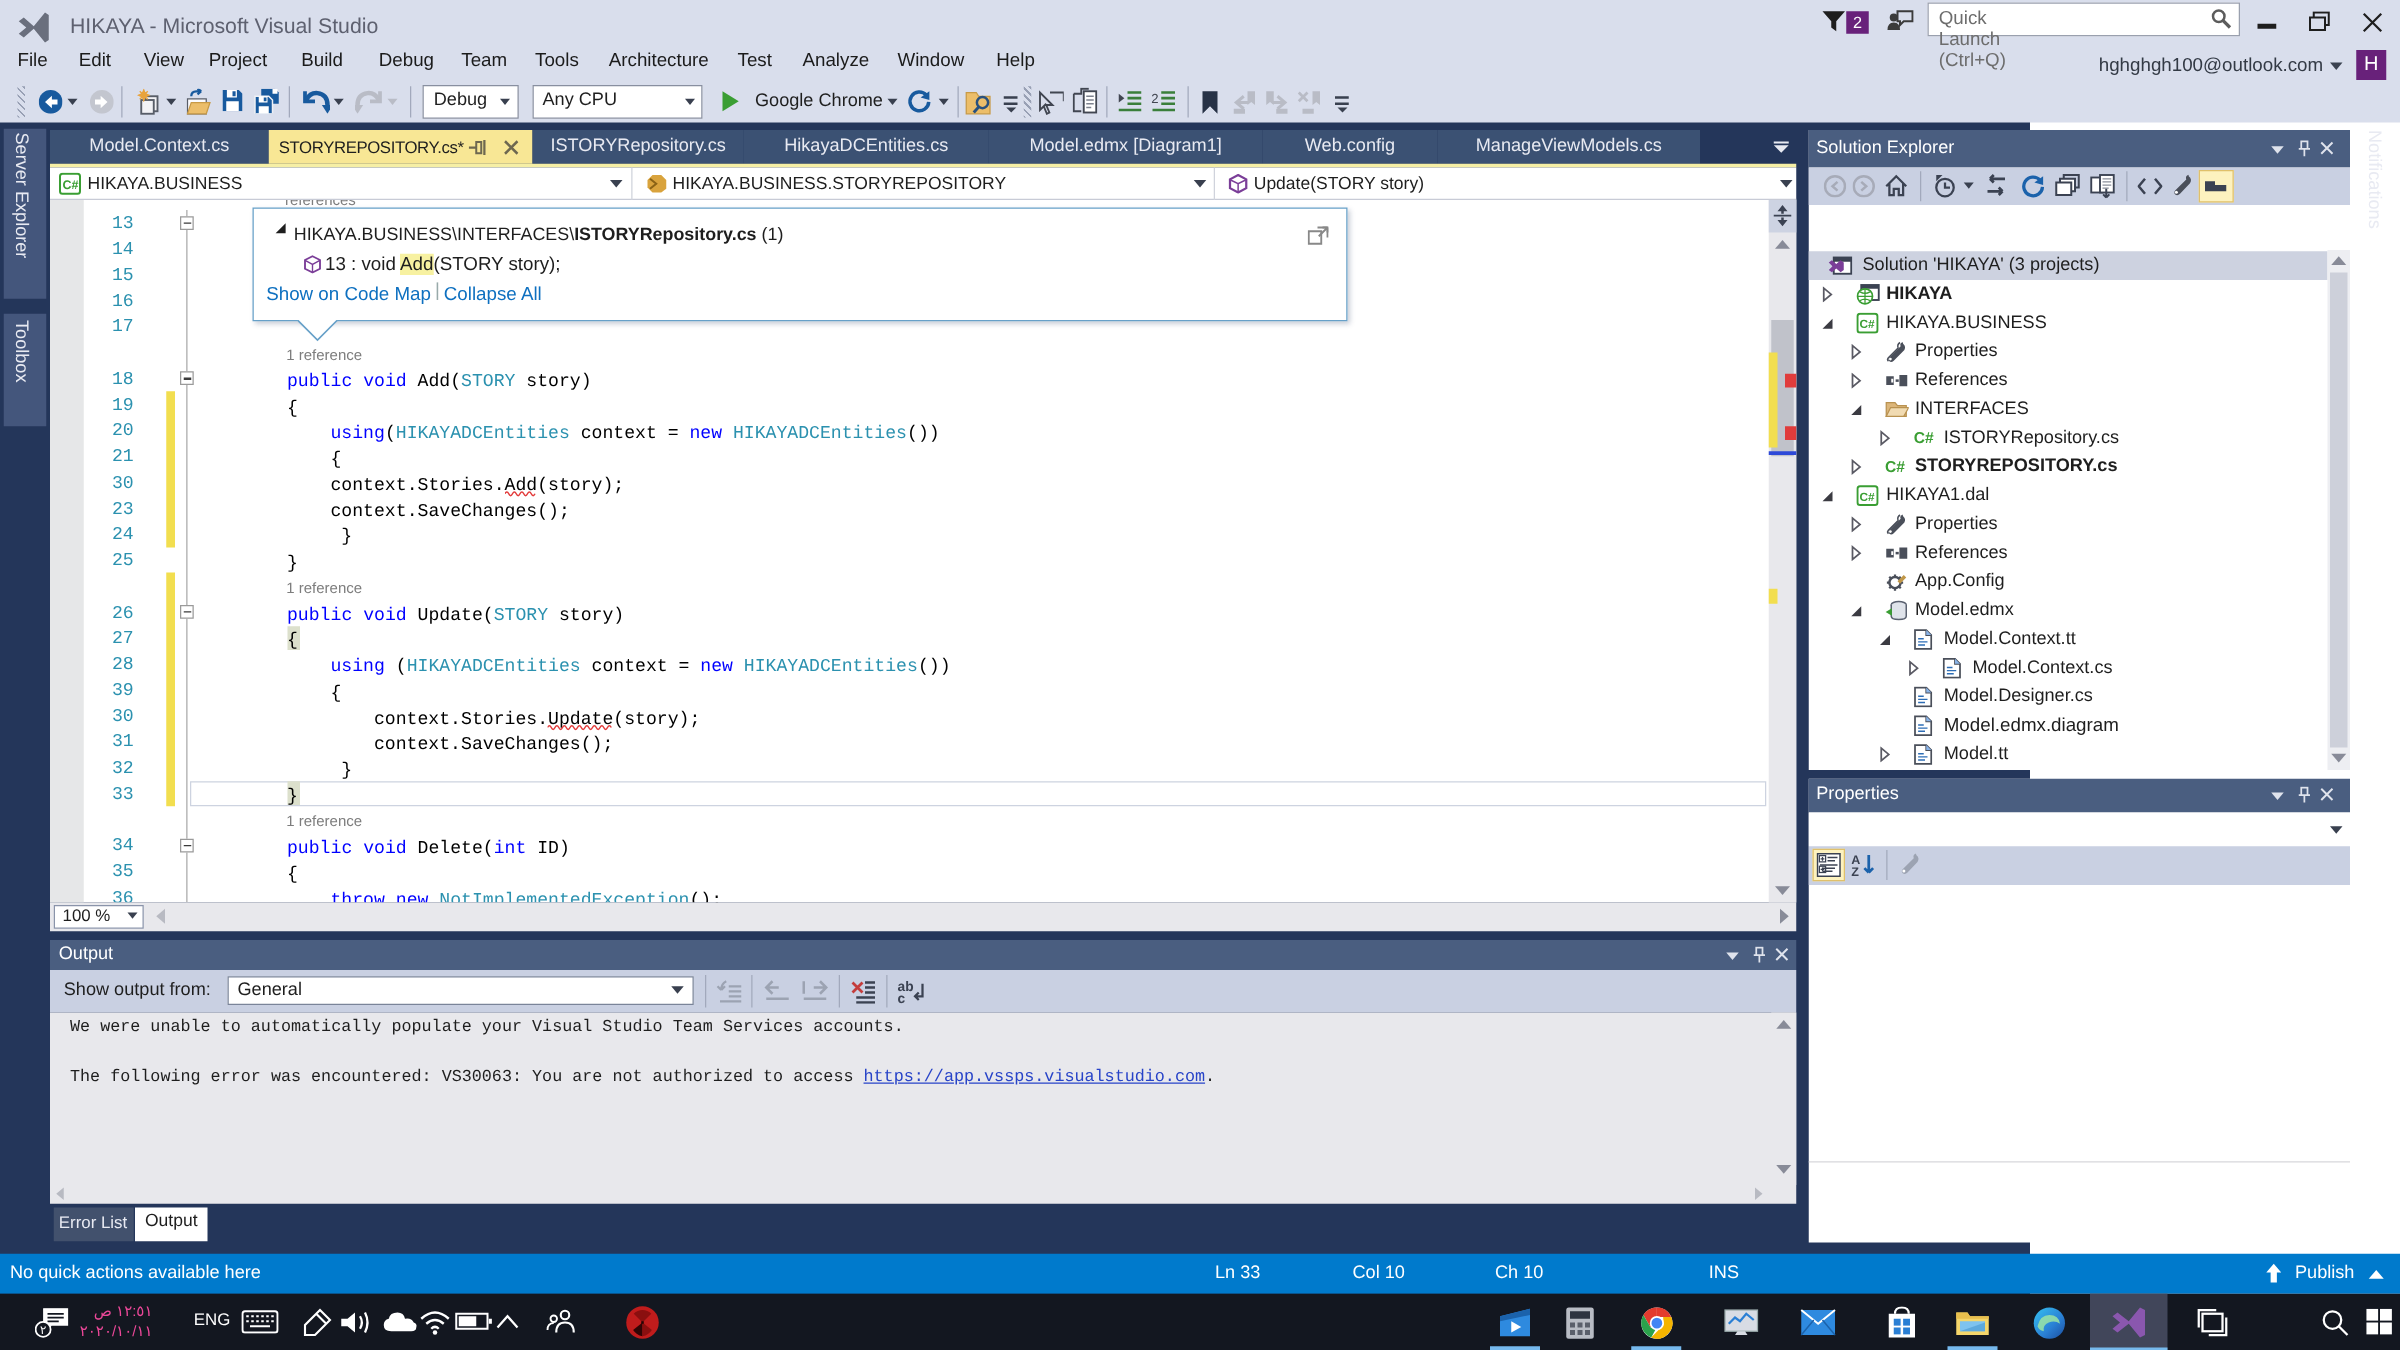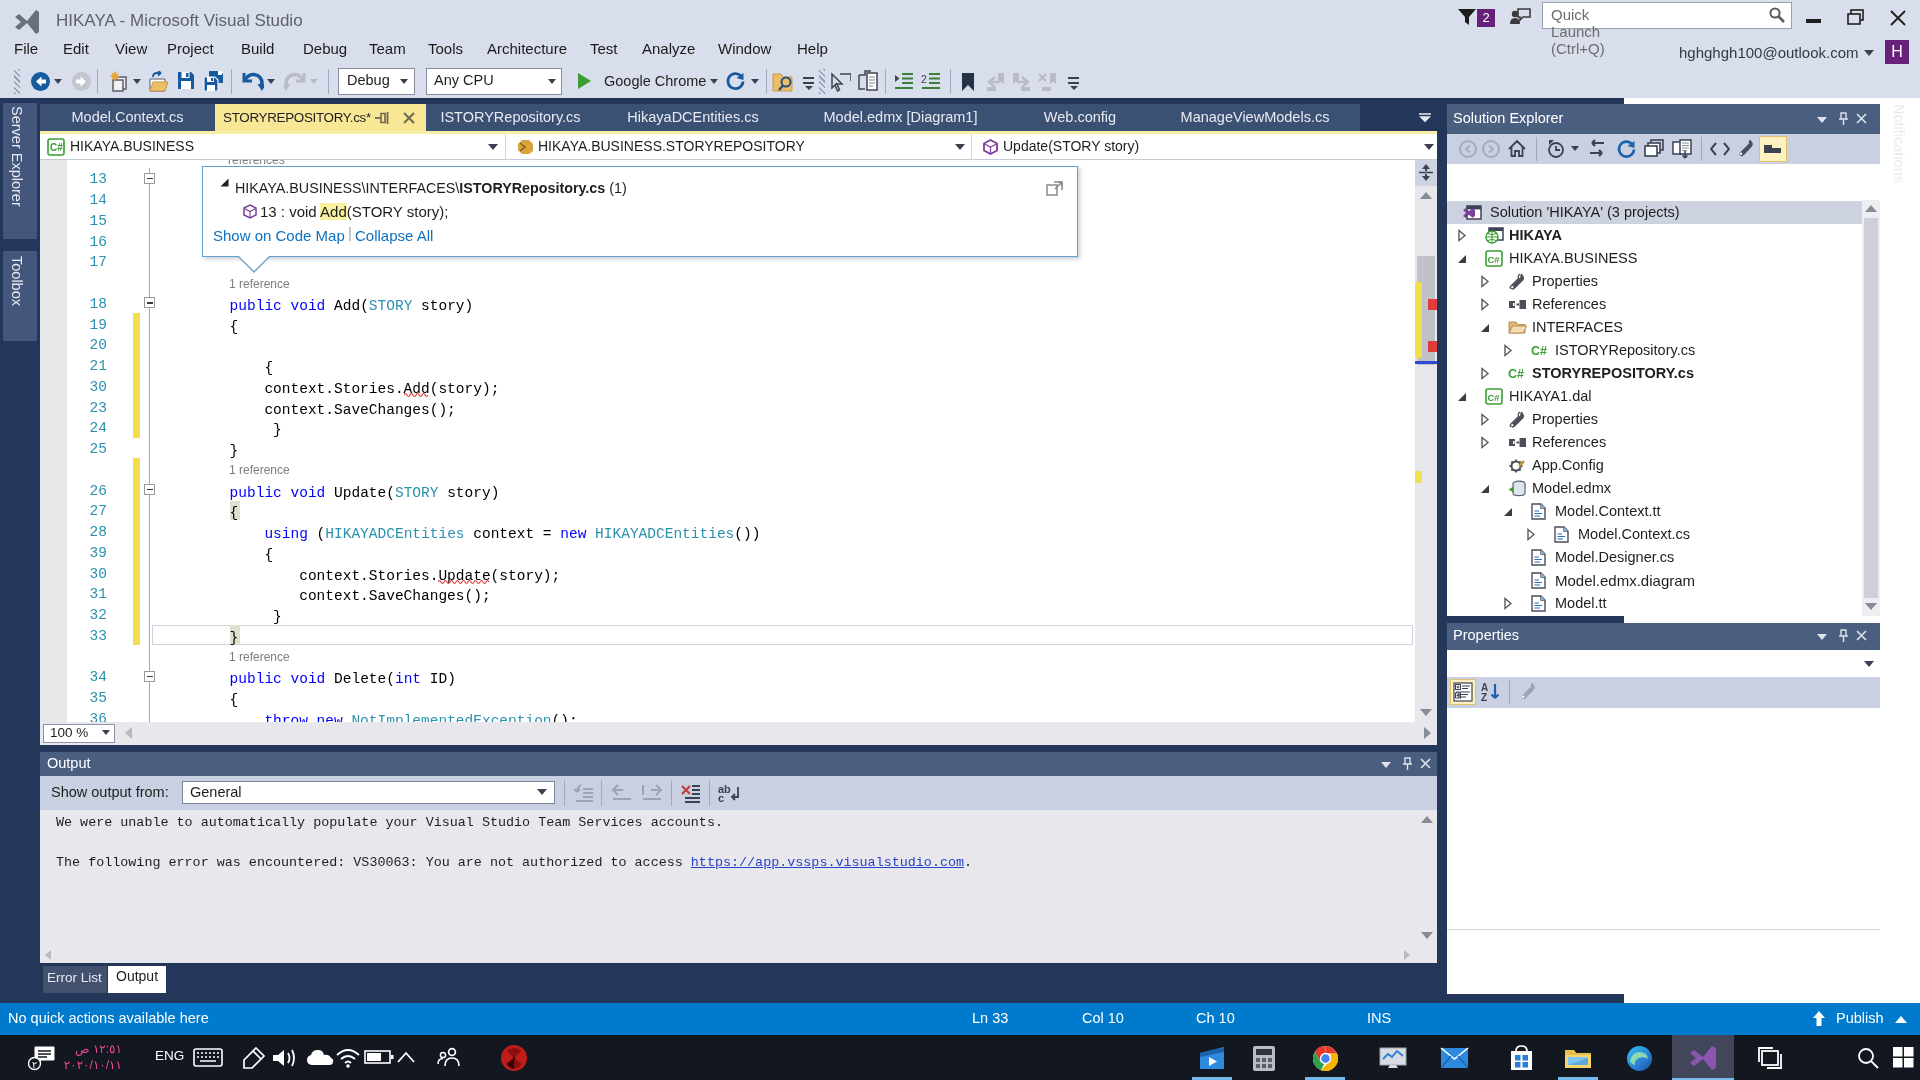--- a/index.html
+++ b/index.html
@@ -275,20 +275,21 @@
 <div class="lnum" style="left:23px;top:32.00px;">14</div>
 <div class="lnum" style="left:23px;top:52.75px;">15</div>
 <div class="lnum" style="left:23px;top:73.50px;">16</div>
 <div class="lnum" style="left:23px;top:94.25px;">17</div>
 <div class="abs lens" style="left:189px;top:116.50px;">1 reference</div>
 <div class="lnum" style="left:23px;top:135.75px;">18</div>
 <div class="codeline" style="left:189.6px;top:135.75px;"><span class="kw">public</span> <span class="kw">void</span> Add(<span class="ty">STORY</span> story)</div>
 <div class="lnum" style="left:23px;top:156.50px;">19</div>
 <div class="codeline" style="left:189.6px;top:156.50px;">{</div>
 <div class="lnum" style="left:23px;top:177.25px;">20</div>
+<div class="codeline" style="left:224.4px;top:177.25px;"><span class="kw">using</span>(<span class="ty">HIKAYADCEntities</span> context = <span class="kw">new</span> <span class="ty">HIKAYADCEntities</span>())</div>
 <div class="lnum" style="left:23px;top:198.00px;">21</div>
 <div class="codeline" style="left:224.4px;top:198.00px;">{</div>
 <div class="lnum" style="left:23px;top:218.75px;">30</div>
 <div class="codeline" style="left:224.4px;top:218.75px;">context.Stories.Add(story);</div>
 <div class="lnum" style="left:23px;top:239.50px;">23</div>
 <div class="codeline" style="left:224.4px;top:239.50px;">context.SaveChanges();</div>
 <div class="lnum" style="left:23px;top:260.25px;">24</div>
 <div class="codeline" style="left:233.1px;top:260.25px;">}</div>
 <div class="lnum" style="left:23px;top:281.00px;">25</div>
 <div class="codeline" style="left:189.6px;top:281.00px;">}</div>

